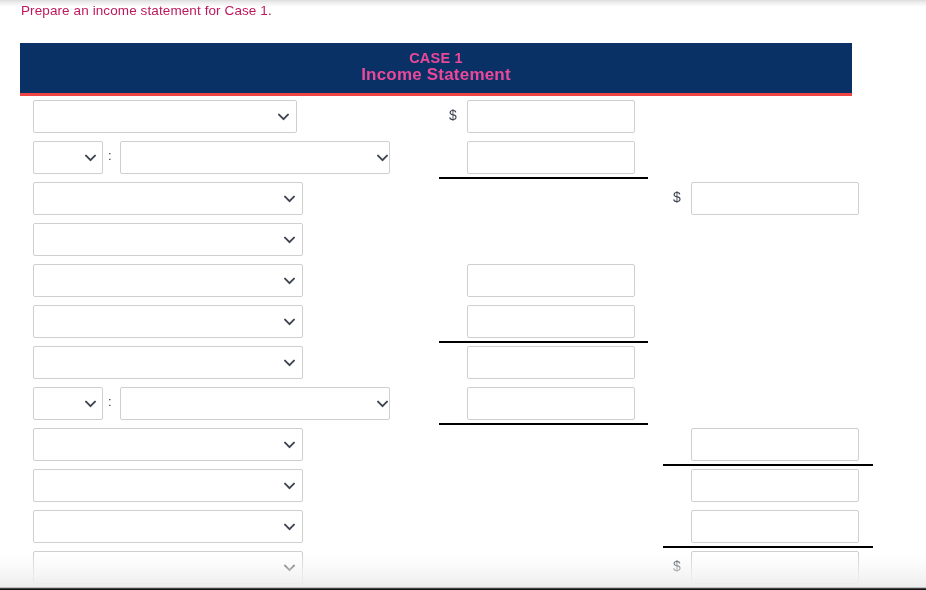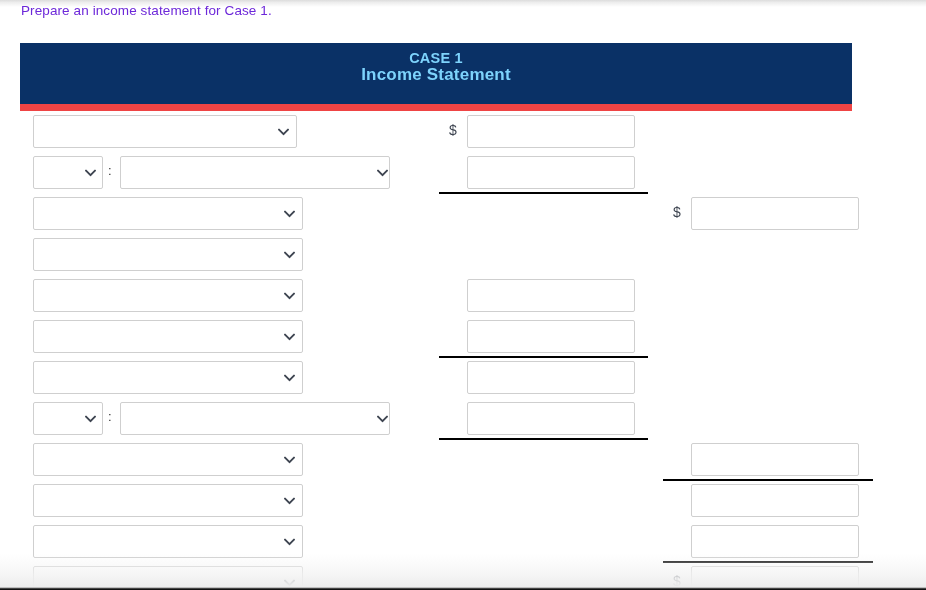--- a/index.html
+++ b/index.html
@@ -10,26 +10,26 @@
     color:#2b2b2b;
   }
   .page{position:relative;width:926px;height:590px;}
 
   .topfade{position:absolute;left:0;top:0;width:926px;height:7px;
     background:linear-gradient(to bottom,#dcdcdc 0%,#ededed 35%,#ffffff 100%);}
   .botfade{position:absolute;left:0;bottom:0;width:926px;height:36px;
     background:linear-gradient(to bottom,rgba(255,255,255,0) 0%,rgba(243,243,243,.75) 55%,#ededed 92%,#111 97%,#111 100%);
     pointer-events:none;}
 
-  .instruction{position:absolute;left:21px;top:3px;font-size:13.5px;color:#6d28d9;letter-spacing:.1px;}
+  .instruction{position:absolute;left:21px;top:3px;font-size:13.5px;color:#be185d;letter-spacing:.1px;}
 
   .stmt{position:absolute;left:20px;top:43px;width:832px;}
 
-  .hdr{background:#0a3166;color:#7dd3fc;padding:7px 0 20px 0;text-align:center;
-       border-bottom:7px solid #ef4444;}
+  .hdr{background:#0a3166;color:#ec4899;padding:7px 0 9px 0;text-align:center;
+       border-bottom:3px solid #ef4444;}
   .hdr .l1{font-size:14.5px;font-weight:bold;line-height:16px;letter-spacing:.2px;}
   .hdr .l2{font-size:17px;font-weight:bold;line-height:18px;letter-spacing:.2px;}
 
   .rows{position:relative;}
   .row{position:relative;height:41px;}
 
   
   .lcell{position:absolute;left:13px;top:4px;}
   select.sel{
     -webkit-appearance:none;appearance:none;

